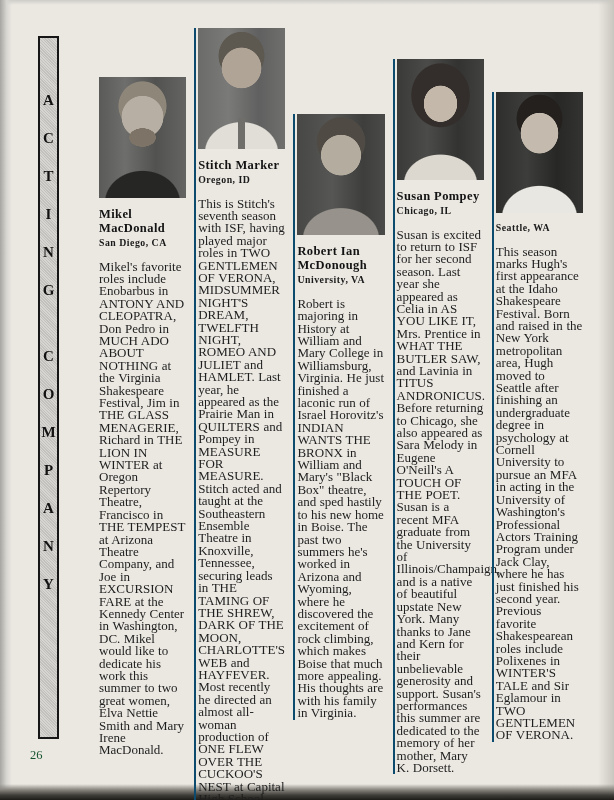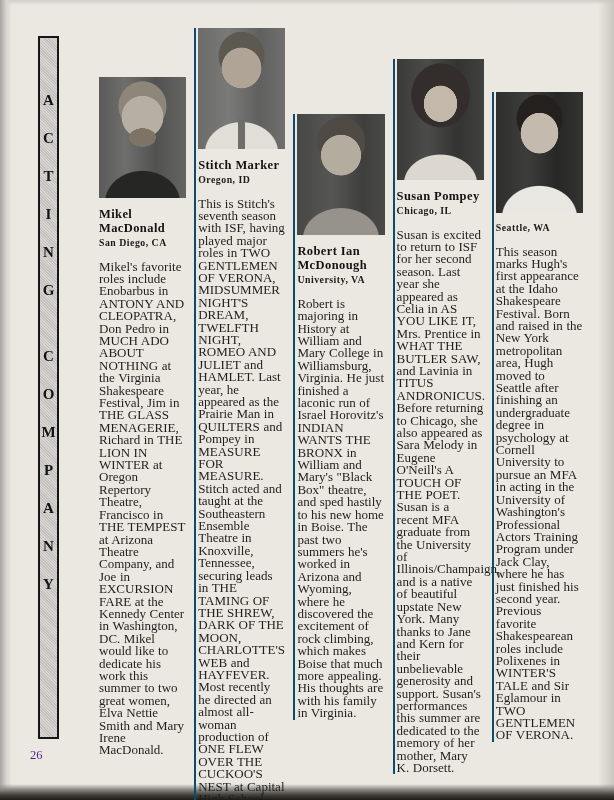--- a/index.html
+++ b/index.html
@@ -84,21 +84,21 @@
     font-weight:bold;font-size:9.8px;line-height:12px;
     letter-spacing:0.5px;margin-bottom:12px;color:#1a1a1a;
   }
   .actor-bio{
     font-size:13px;line-height:12.4px;color:#1e1e1e;
     text-align:left;word-spacing:0.3px;
   }
 
   .page-number{
     position:absolute;left:30px;top:748px;
-    font-size:12.5px;color:#4c1d95;
+    font-size:12.5px;color:#14532d;
   }
 </style>
 </head>
 <body>
 
 <div class="edge-top"></div>
 <div class="edge-left"></div>
 <div class="edge-right"></div>
 <div class="edge-bottom"></div>
 

